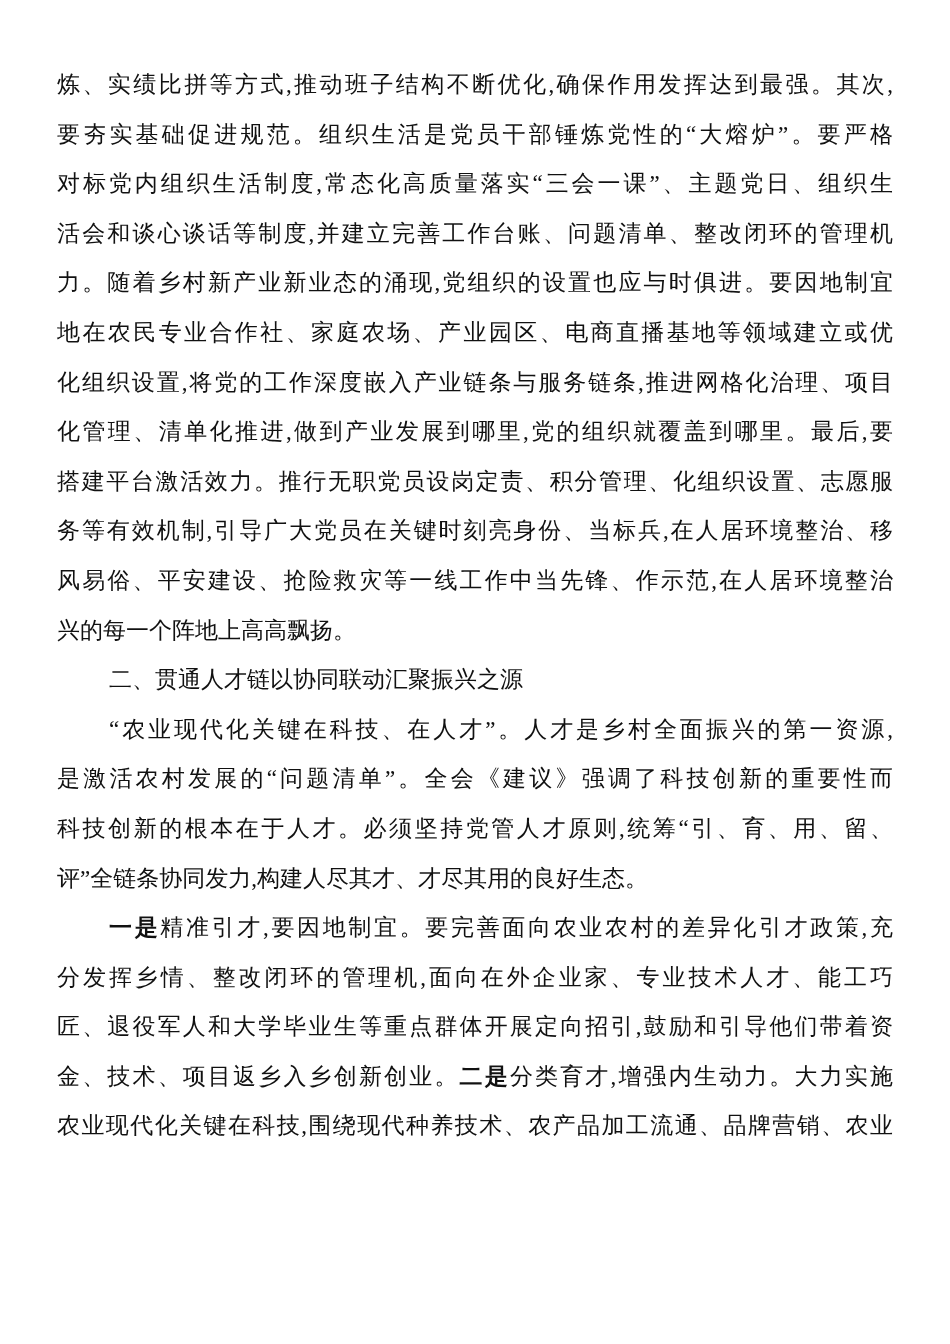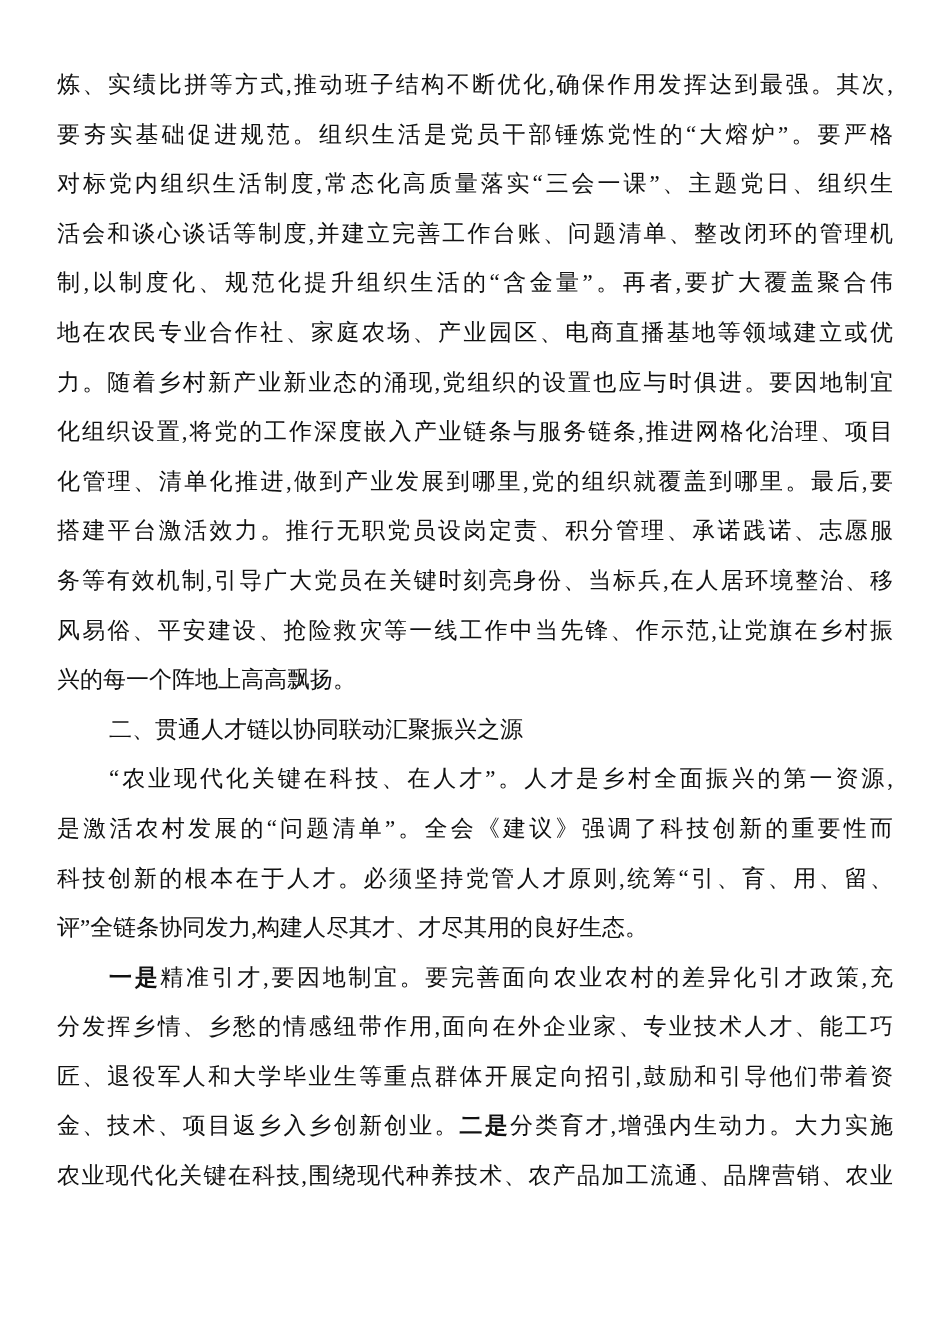--- a/index.html
+++ b/index.html
@@ -48,43 +48,42 @@
 </head>
 <body>
 
 <div class="page">
 
   <div>
     <span class="line">炼、实绩比拼等方式,推动班子结构不断优化,确保作用发挥达到最强。其次,</span>
     <span class="line">要夯实基础促进规范。组织生活是党员干部锤炼党性的“大熔炉”。要严格</span>
     <span class="line">对标党内组织生活制度,常态化高质量落实“三会一课”、主题党日、组织生</span>
     <span class="line">活会和谈心谈话等制度,并建立完善工作台账、问题清单、整改闭环的管理机</span>
-    <span class="line">制,以制度化、规范化提升组织生活的“含金量”。再者,要扩大覆盖聚合伟</span>
+    <span class="line">力。随着乡村新产业新业态的涌现,党组织的设置也应与时俱进。要因地制宜</span>
     <span class="line">地在农民专业合作社、家庭农场、产业园区、电商直播基地等领域建立或优</span>
-    <span class="line">力。随着乡村新产业新业态的涌现,党组织的设置也应与时俱进。要因地制宜</span>
     <span class="line">化组织设置,将党的工作深度嵌入产业链条与服务链条,推进网格化治理、项目</span>
     <span class="line">化管理、清单化推进,做到产业发展到哪里,党的组织就覆盖到哪里。最后,要</span>
-    <span class="line">搭建平台激活效力。推行无职党员设岗定责、积分管理、承诺践诺、志愿服</span>
+    <span class="line">搭建平台激活效力。推行无职党员设岗定责、积分管理、化组织设置、志愿服</span>
     <span class="line">务等有效机制,引导广大党员在关键时刻亮身份、当标兵,在人居环境整治、移</span>
-    <span class="line">风易俗、平安建设、抢险救灾等一线工作中当先锋、作示范,让党旗在乡村振</span>
+    <span class="line">风易俗、平安建设、抢险救灾等一线工作中当先锋、作示范,在人居环境整治</span>
     <span class="line last">兴的每一个阵地上高高飘扬。</span>
   </div>
 
   <div>
     <span class="line heading indent">二、贯通人才链以协同联动汇聚振兴之源</span>
   </div>
 
   <div>
     <span class="line indent">“农业现代化关键在科技、在人才”。人才是乡村全面振兴的第一资源,</span>
     <span class="line">是激活农村发展的“问题清单”。全会《建议》强调了科技创新的重要性而</span>
     <span class="line">科技创新的根本在于人才。必须坚持党管人才原则,统筹“引、育、用、留、</span>
     <span class="line last">评”全链条协同发力,构建人尽其才、才尽其用的良好生态。</span>
   </div>
 
   <div>
     <span class="line indent"><span class="bold">一是</span><span>精准引才,要因地制宜。要完善面向农业农村的差异化引才政策,充</span></span>
-    <span class="line">分发挥乡情、乡愁的情感纽带作用,面向在外企业家、专业技术人才、能工巧</span>
+    <span class="line">分发挥乡情、整改闭环的管理机,面向在外企业家、专业技术人才、能工巧</span>
     <span class="line">匠、退役军人和大学毕业生等重点群体开展定向招引,鼓励和引导他们带着资</span>
     <span class="line"><span>金、技术、项目返乡入乡创新创业。</span><span class="bold">二是</span><span>分类育才,增强内生动力。大力实施</span></span>
     <span class="line">农业现代化关键在科技,围绕现代种养技术、农产品加工流通、品牌营销、农业</span>
   </div>
 
 </div>
 
 </body></html>

